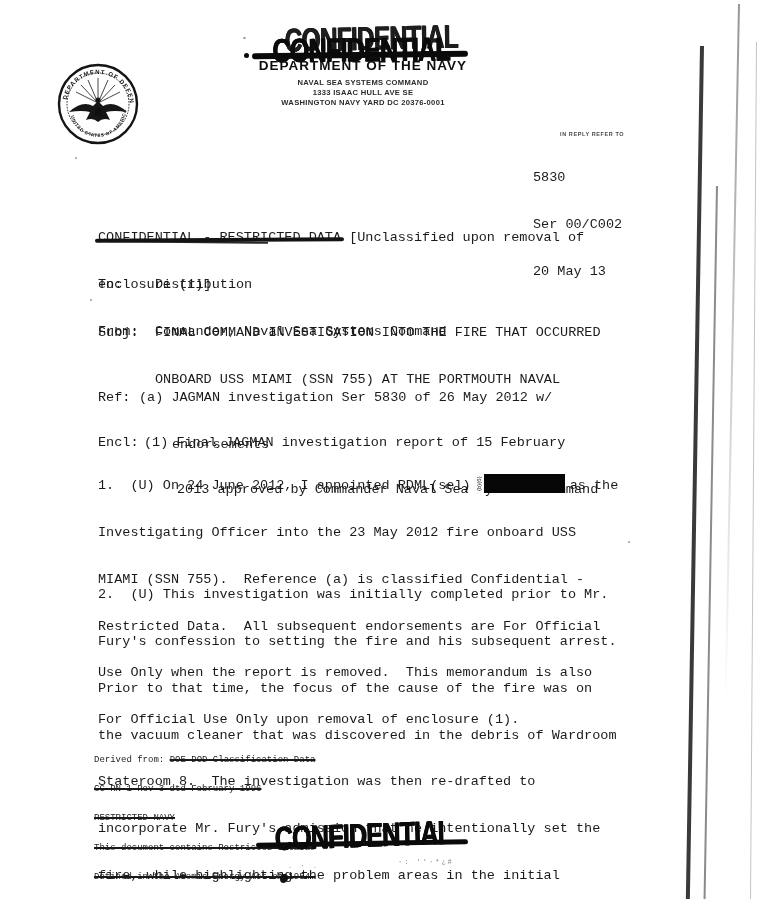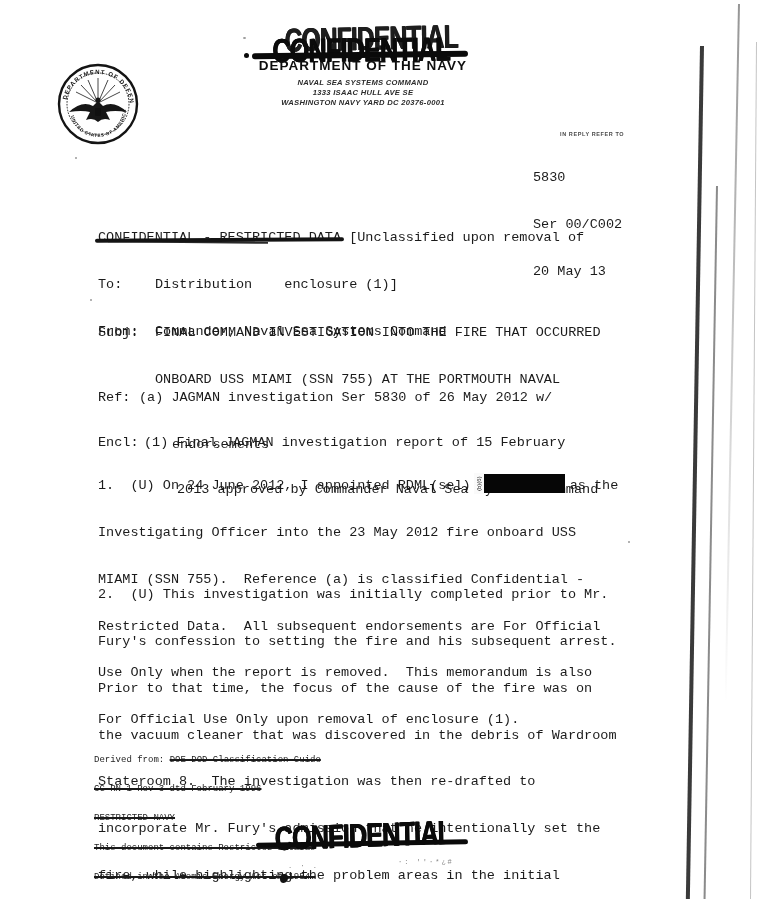--- a/index.html
+++ b/index.html
@@ -5,21 +5,21 @@
   html,body{margin:0;padding:0;background:#e8e8e8;}
   .page{position:relative;width:760px;height:899px;background:#ffffff;overflow:hidden;
         font-family:"Liberation Mono",monospace;color:#1b1b1b;}
   .abs{position:absolute;}
   .mono{font-family:"Liberation Mono",monospace;font-size:13.5px;line-height:15.6px;white-space:pre;}
   .line{display:block;white-space:pre;}
   
   .dept{font-family:"Liberation Sans",sans-serif;font-weight:bold;font-size:13.5px;
         letter-spacing:1px;color:#0e0e0e;text-align:center;}
   .cmd{font-family:"Liberation Sans",sans-serif;font-weight:bold;font-size:7.6px;
-       line-height:10px;color:#2b2b2b;text-align:center;letter-spacing:.3px;font-style:italic;}
+       line-height:10px;color:#2b2b2b;text-align:center;letter-spacing:.3px;}
   .inreply{font-family:"Liberation Sans",sans-serif;font-weight:bold;font-size:5.5px;
            letter-spacing:.6px;color:#4a4a4a;filter:blur(.3px);}
   
   .stampwrap{width:230px;height:60px;}
   .stamp{position:absolute;font-family:"Liberation Sans",sans-serif;font-weight:900;
          font-size:30px;color:#0b0b0b;letter-spacing:-1px;white-space:nowrap;
          transform-origin:left top;text-shadow:0 0 .6px #000,1px 0 .4px #111;}
   .strikebar{position:absolute;background:#0a0a0a;border-radius:3px;}
   
   .scribble{position:relative;display:inline-block;}
@@ -109,21 +109,21 @@
     <span class="line">WASHINGTON NAVY YARD DC 20376-0001</span>
   </div>
 
   <div class="abs inreply" style="left:560px;top:131px;">IN REPLY REFER TO</div>
   <div class="abs mono" style="left:533px;top:139px;">
     <span class="line">5830</span>
     <span class="line">Ser 00/C002</span>
     <span class="line">20 May 13</span>
   </div>
 
-  <div class="abs mono" style="left:98px;top:199px;text-align:center;">
+  <div class="abs mono" style="left:98px;top:199px;">
     <span class="line"><span class="scribble">CONFIDENTIAL - RESTRICTED DATA</span><span style="white-space:pre;"> [Unclassified upon removal of</span></span>
     <span class="line">enclosure (1)]</span>
   </div>
 
   <div class="abs mono" style="left:98px;top:246px;">
     <div class="row">
       <span class="lbl">To:</span>
       <span class="val">Distribution</span>
     </div>
     <div class="row">
@@ -175,21 +175,21 @@
     <span class="line">the vacuum cleaner that was discovered in the debris of Wardroom</span>
     <span class="line">Stateroom 8.  The investigation was then re-drafted to</span>
     <span class="line">incorporate Mr. Fury's admission that he intentionally set the</span>
     <span class="line">fire, while highlighting the problem areas in the initial</span>
     
     
     
   </div>
 
   <div class="abs deriv" style="left:94px;top:736px;">
-    <span class="line"><span style="white-space:pre;">Derived from: </span><span class="struck">DOE-DOD Classification Guide</span></span>
+    <span class="line"><span style="white-space:pre;">Derived from: </span><span class="struck">DOE-DOD Classification Data</span></span>
     <span class="line struck">CG-RN-1 Rev 3 dtd February 1996</span>
     <span class="line struck">RESTRICTED NAVY</span>
     <span class="line struck">This document contains Restricted Data as</span>
     <span class="line struck">Defined in the Atomic Energy Act of 1954.</span>
     
     
   </div>
 
   <div class="abs stampwrap" style="left:258px;top:818px;">
     <span class="stamp" style="left:16px;top:2px;transform:scale(.84,1.12) rotate(-1.6deg);">CONFIDENTIAL</span>

